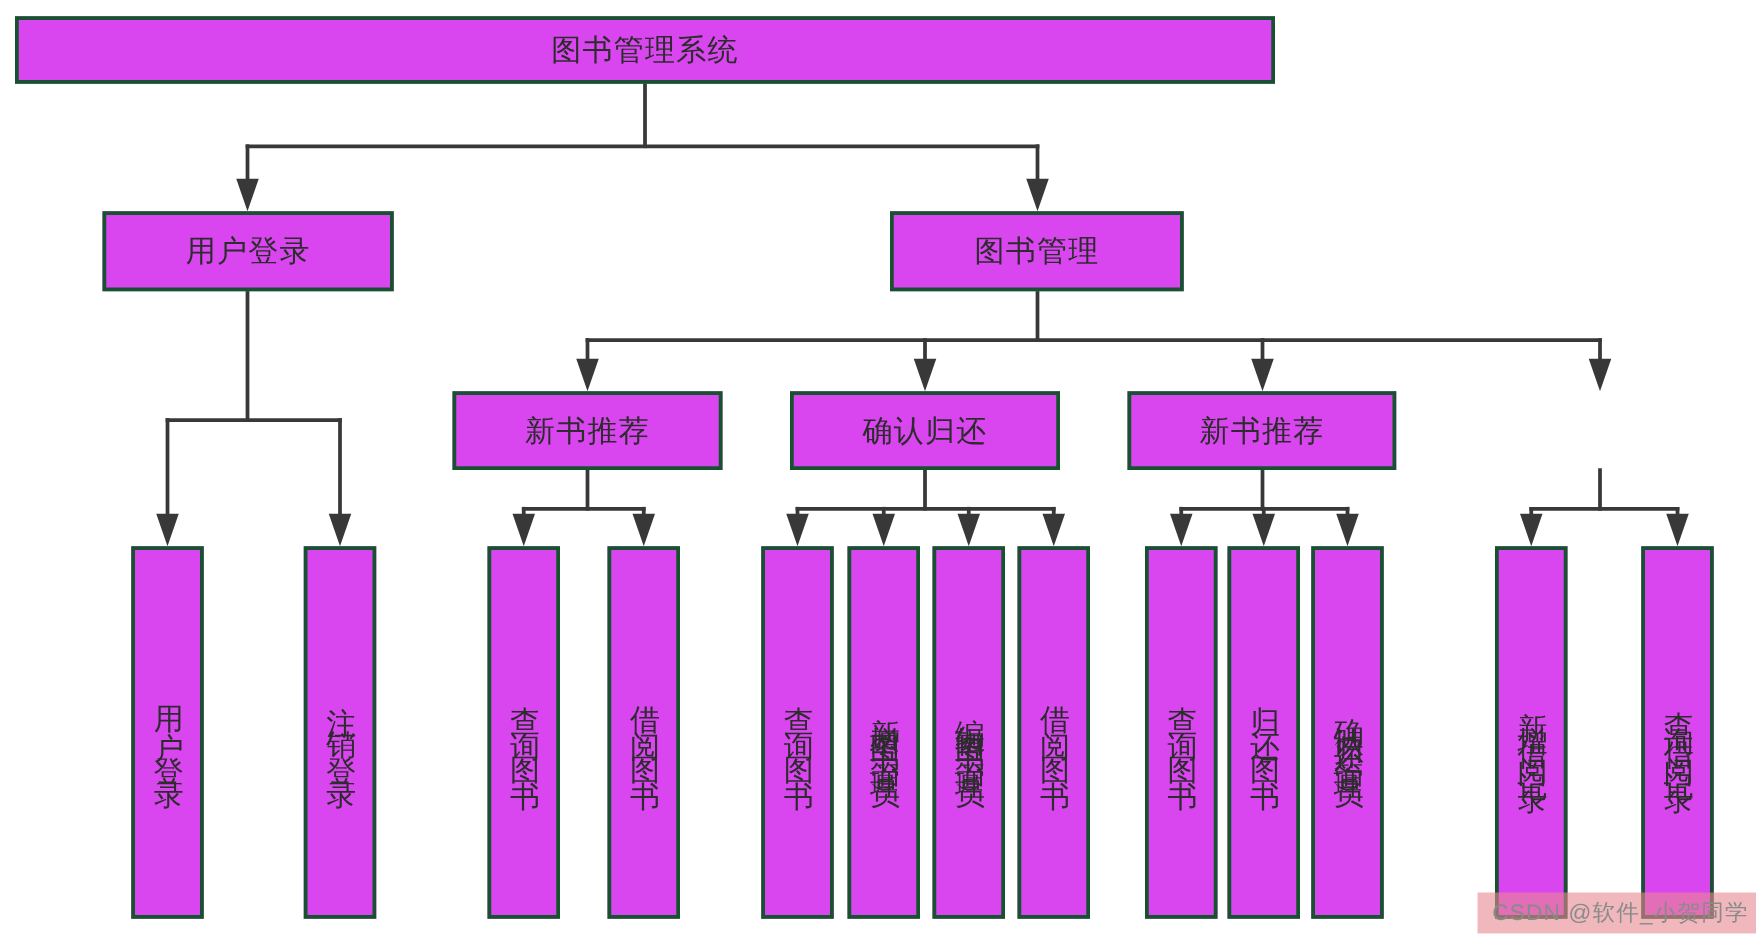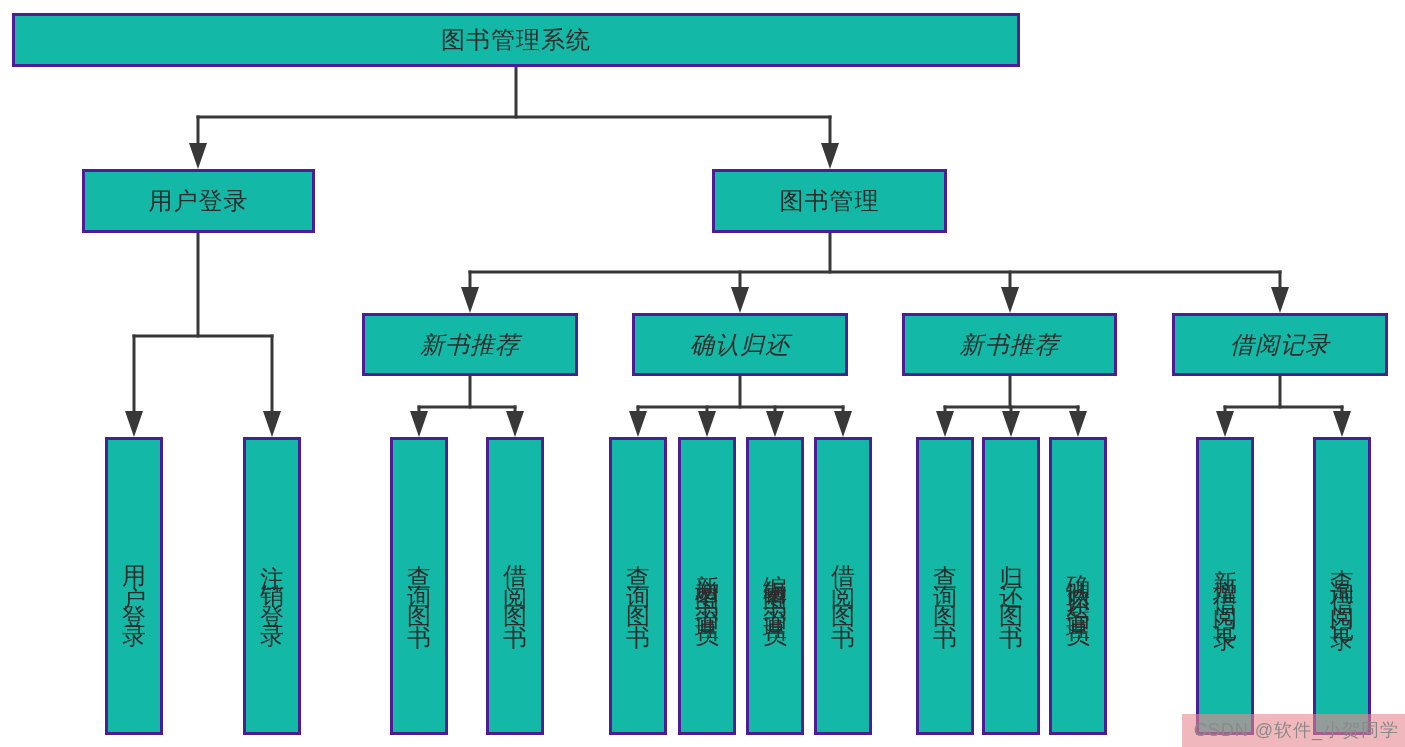--- a/index.html
+++ b/index.html
@@ -9,22 +9,22 @@
     background:#ffffff;
     overflow:hidden;
     font-family:"Liberation Sans", sans-serif;
   }
   .stage svg.connectors{
     position:absolute;left:0;top:0;z-index:0;
   }
   .node{
     position:absolute;
     box-sizing:border-box;
-    border:3px solid #4c1d95;
-    background:#14b8a6;
+    border:3px solid #14532d;
+    background:#d946ef;
     display:flex;
     align-items:center;
     justify-content:center;
     color:#2c2c2c;
     z-index:1;
   }
   .h-label{font-size:24px;letter-spacing:1px;white-space:nowrap;}
   .v-label{
     writing-mode:vertical-rl;
     text-orientation:mixed;
@@ -34,21 +34,21 @@
   }
   .ls20{letter-spacing:20px;}
   .ls12{letter-spacing:12px;}
   .ls7{letter-spacing:7px;}
 
   
   .n-root{left:12px;top:13px;width:1008px;height:54px;}
   .n-user{left:82px;top:169px;width:233px;height:64px;}
   .n-book{left:712px;top:169px;width:235px;height:64px;}
 
-  .n-l3{top:313px;width:216px;height:63px;font-style:italic;}
+  .n-l3{top:313px;width:216px;height:63px;}
   .n-recommend{left:362px;}
   .n-borrow{left:632px;}
   .n-current{left:902px;width:215px;}
   .n-records{left:1172px;}
 
   .n-leaf{top:437px;width:58px;height:298px;}
   .lf-1{left:105px;}
   .lf-2{left:243px;}
   .lf-3{left:390px;}
   .lf-4{left:486px;}
@@ -156,23 +156,20 @@
 
   <div class="node n-l3 n-recommend">
     <span class="h-label">新书推荐</span>
   </div>
   <div class="node n-l3 n-borrow">
     <span class="h-label">确认归还</span>
   </div>
   <div class="node n-l3 n-current">
     <span class="h-label">新书推荐</span>
   </div>
-  <div class="node n-l3 n-records">
-    <span class="h-label">借阅记录</span>
-  </div>
 
   <div class="node n-leaf lf-1">
     <span class="v-label ls20">用户登录</span>
   </div>
   <div class="node n-leaf lf-2">
     <span class="v-label ls20">注销登录</span>
   </div>
 
   <div class="node n-leaf lf-3">
     <span class="v-label ls20">查询图书</span>

